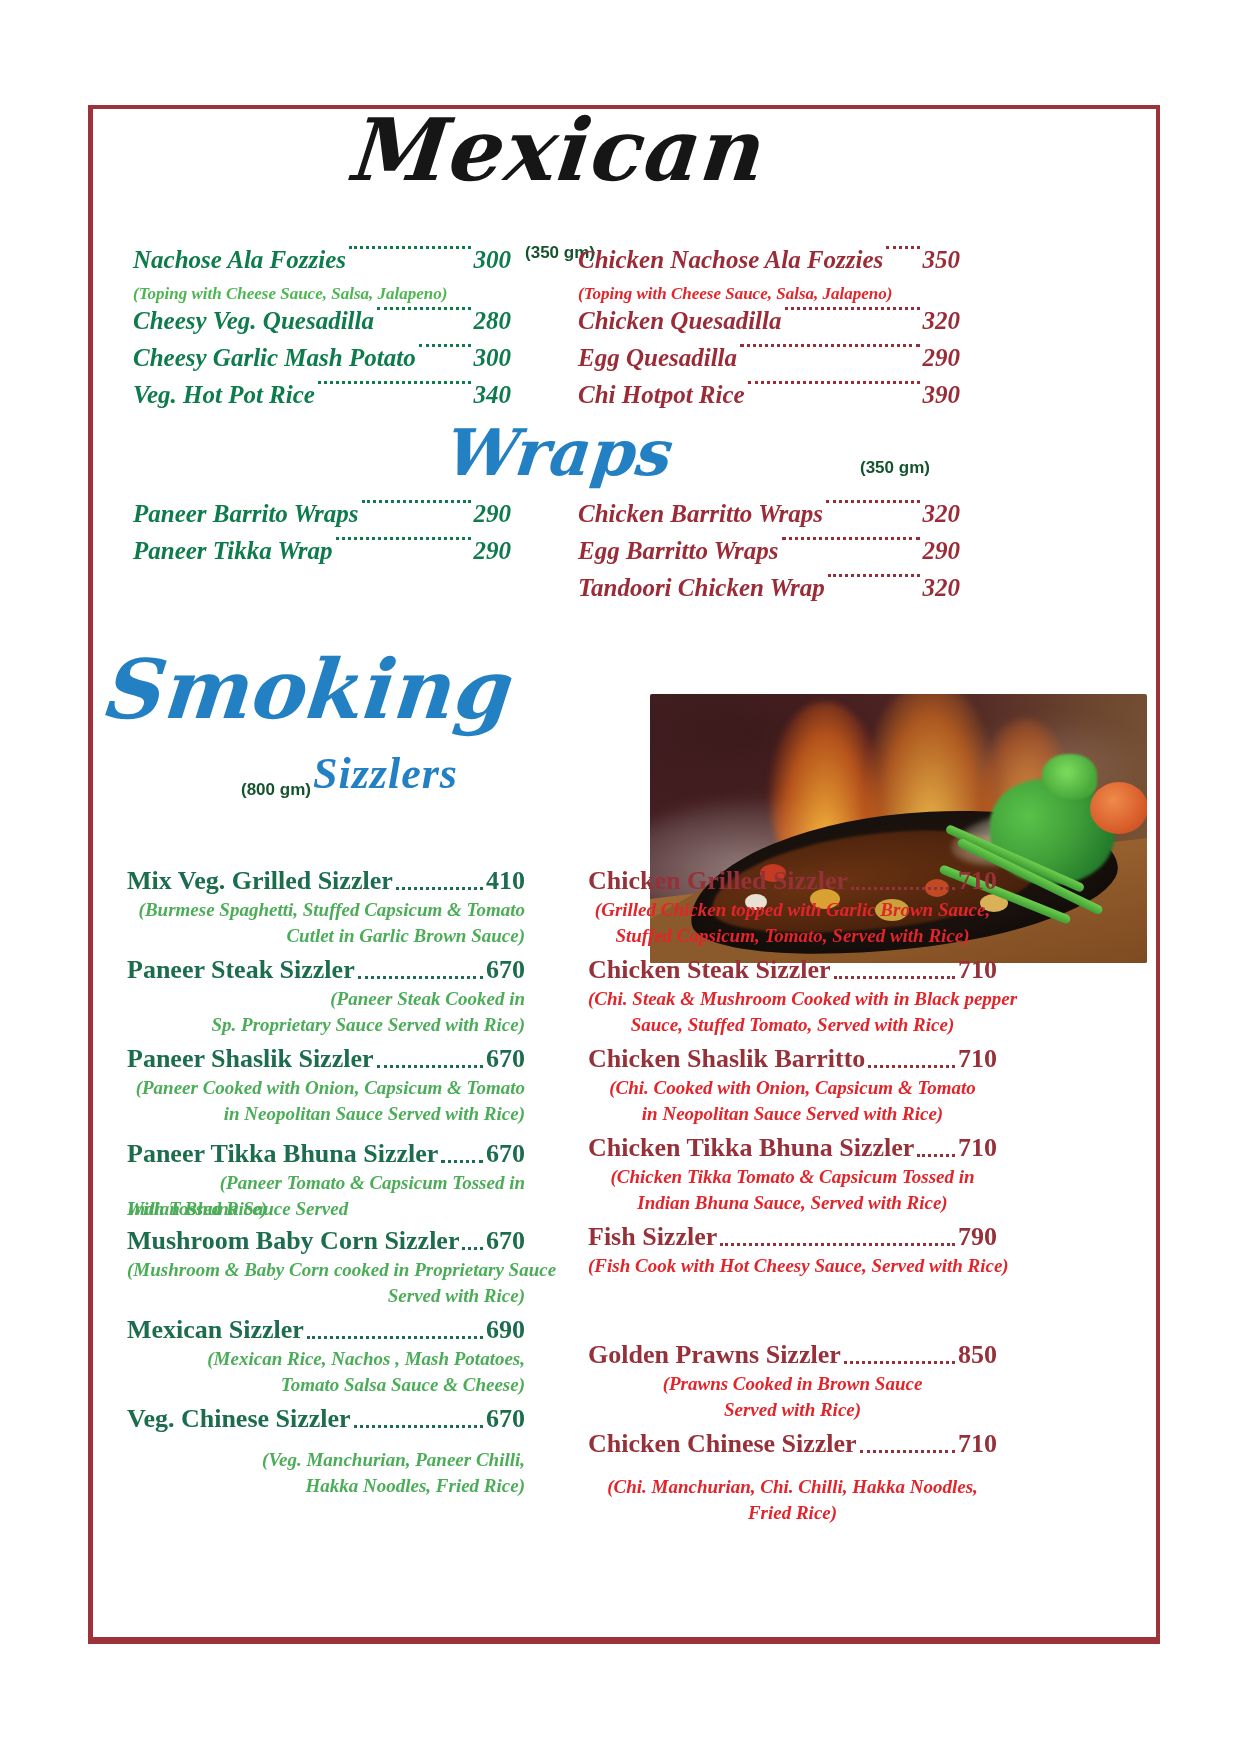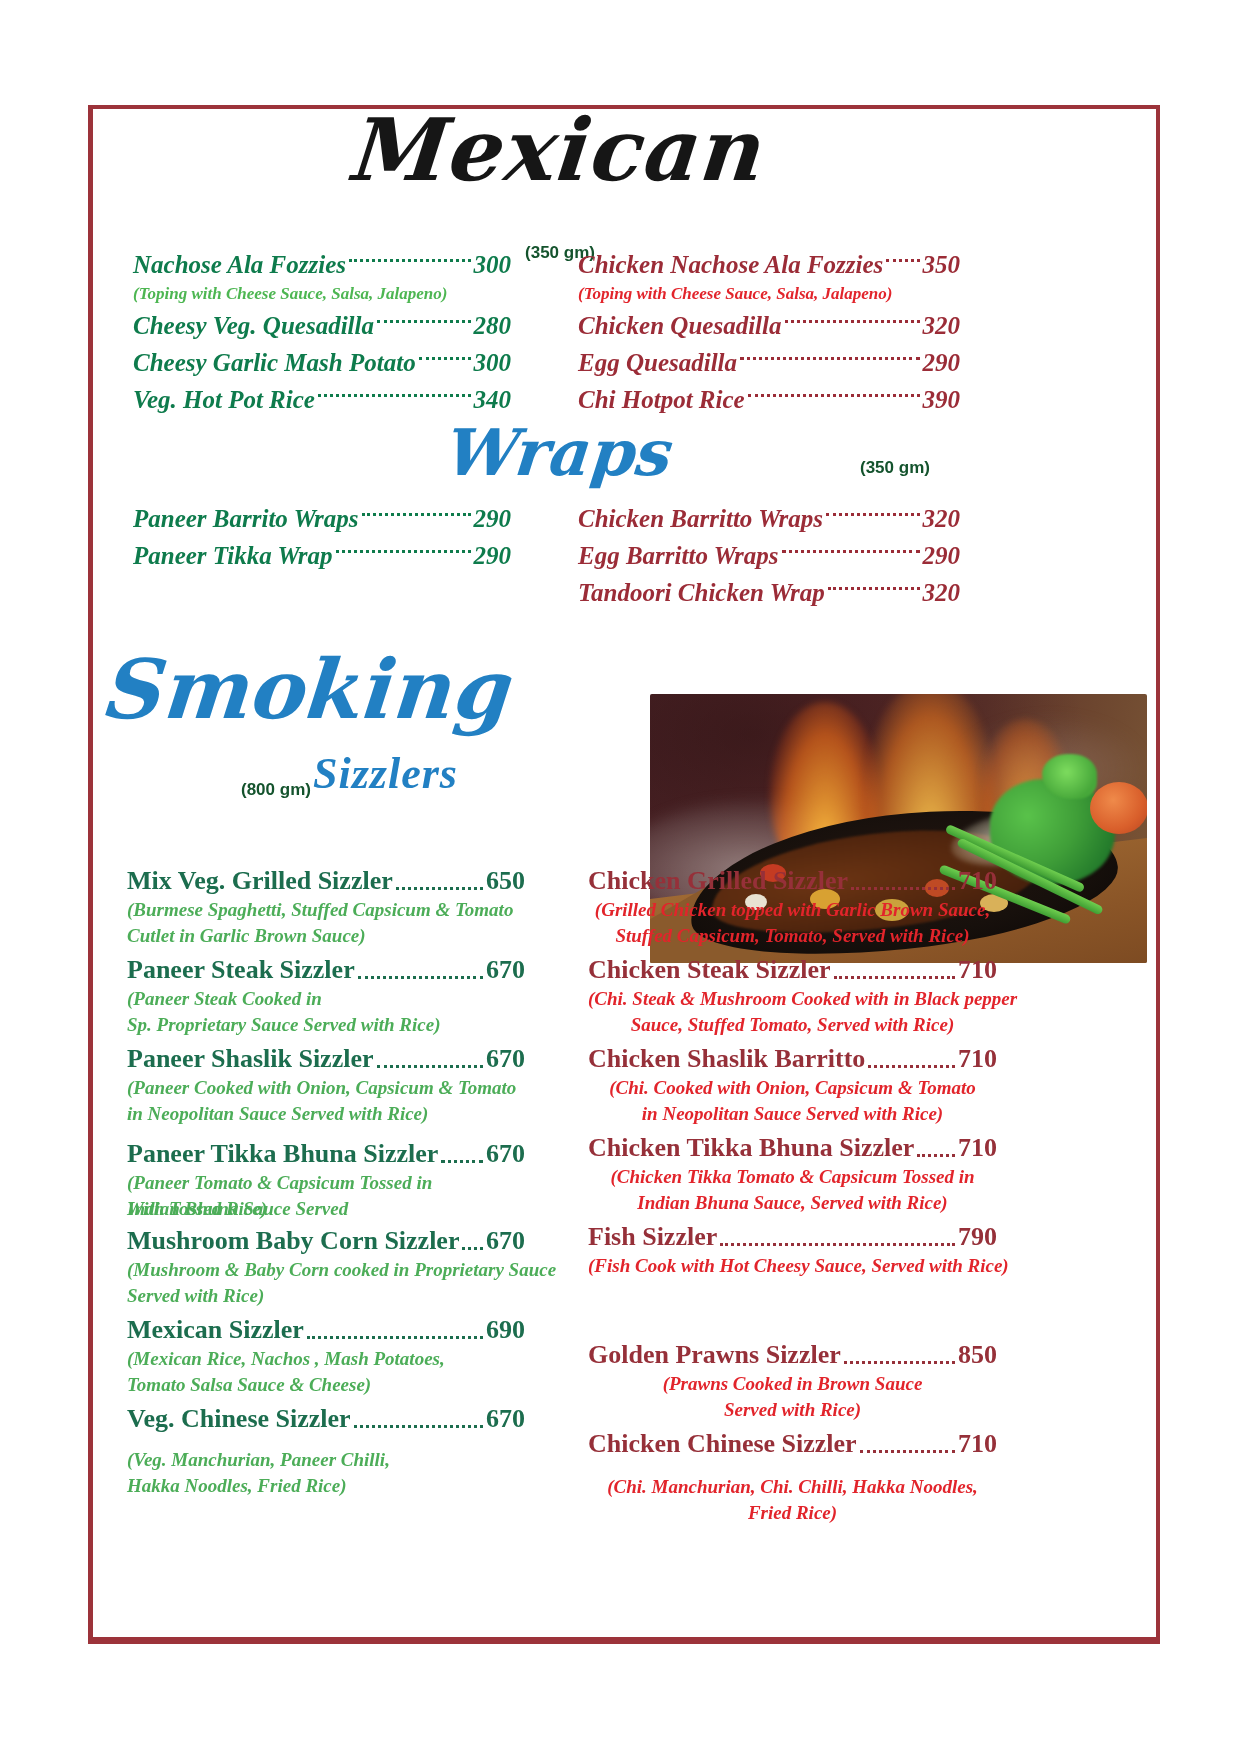--- a/index.html
+++ b/index.html
@@ -28,21 +28,21 @@
   .h-sizzlers{position:absolute;top:748px;left:313px;
     font-family:"Liberation Serif", serif;font-style:italic;font-weight:bold;
     font-size:44px;color:var(--blue,#2280c3);letter-spacing:1px;}
   .h-sizzlers-wt{position:absolute;top:780px;left:241px;}
   
   .col{position:absolute;}
   .green{color:var(--green,#0e7b4c);}
   .green .mx-desc{color:var(--greenlt,#4db652);}
   .red{color:var(--maroon,#9b2c37);}
   .red .mx-desc{color:var(--redlt,#e2242b);}
-  .mx-row{display:flex;align-items:center;height:37px;
+  .mx-row{display:flex;align-items:flex-start;height:37px;
     font-style:italic;font-weight:bold;font-size:25px;white-space:nowrap;}
   .mx-desc{height:24px;margin:0;font-style:italic;font-weight:bold;font-size:17px;line-height:22px;white-space:nowrap;}
   .dots{flex:1;border-bottom:3px dotted currentColor;margin:0 3px 8px 3px;min-width:12px;}
   
   .szgreen{color:var(--szgreen,#1c6d4e);}
   .szgreen .sz-desc{color:var(--greenlt2,#4cad58);}
   .szred{color:var(--szmaroon,#963039);}
   .szred .sz-desc{color:var(--redlt,#e2242b);text-align:center;}
   .sz-item{margin-bottom:7px;}
   .sz-row{display:flex;align-items:flex-end;height:30px;
@@ -254,26 +254,26 @@
   <div class="veg v6"></div>
   <div class="cheese"></div>
   <div class="peas"></div>
   <div class="broccoli"></div>
   <div class="tomato"></div>
   <div class="bean b1"></div>
   <div class="bean b2"></div>
   <div class="bean b3"></div>
 </div>
 
-<div class="col szgreen" id="sz-left" style="left:127px;top:866px;width:398px;">
+<div class="col szgreen" id="sz-left" style="left:127px;top:866px;width:398px;text-align:right;">
     <div class="sz-item">
       <div class="sz-row">
         <span class="nm">Mix Veg. Grilled Sizzler</span>
         <span class="dots"></span>
-        <span class="pr">650</span>
+        <span class="pr">410</span>
       </div>
       <p class="sz-desc">(Burmese Spaghetti,  Stuffed Capsicum &amp; Tomato</p>
       <p class="sz-desc">Cutlet in Garlic Brown Sauce)</p>
     </div>
     <div class="sz-item">
       <div class="sz-row">
         <span class="nm">Paneer Steak Sizzler </span>
         <span class="dots"></span>
         <span class="pr">670</span>
       </div>

